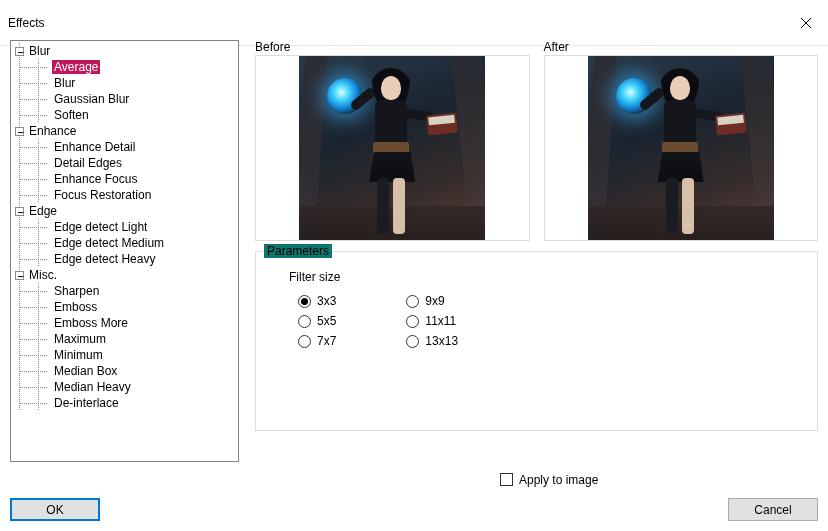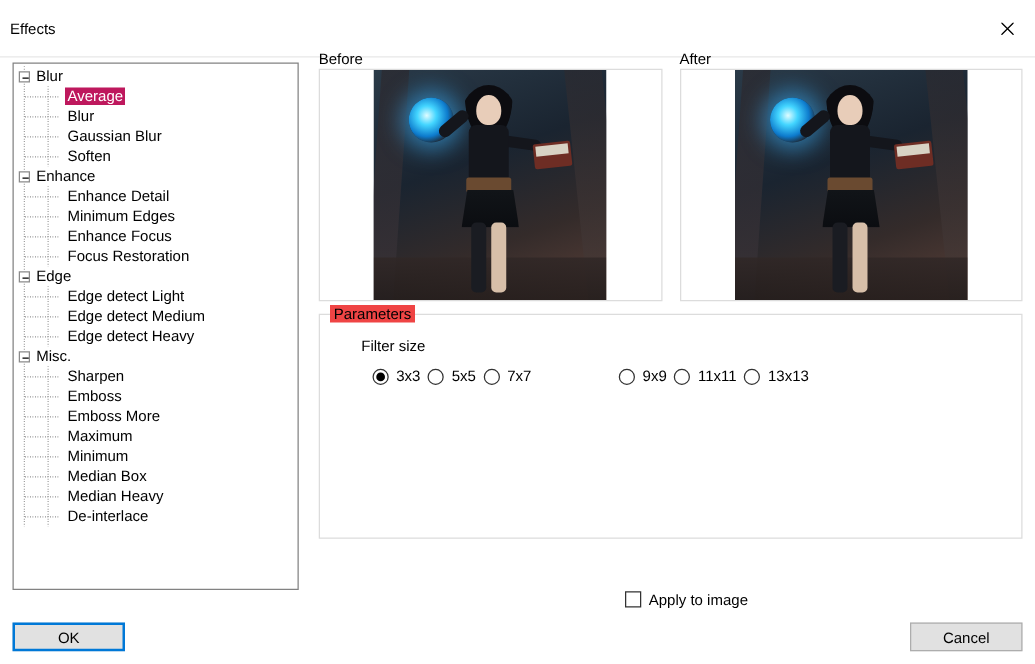--- a/index.html
+++ b/index.html
@@ -42,21 +42,20 @@
   .tree-panel {
     position:absolute;
     left:0; top:0;
     width: 229px;
     height: 422px;
     border: 1px solid #828282;
     background:#fff;
     overflow-y: scroll;
     overflow-x: hidden;
     padding: 2px 0;
-    margin-top: 10px;
   }
   .tree-row {
     display:flex;
     align-items:center;
     height: 16px;
     white-space:nowrap;
     position:relative;
   }
   .tree-row .lines {
     position:relative;
@@ -217,31 +216,31 @@
   .params-group {
     margin-top: 10px;
     border:1px solid #dcdcdc;
     position:relative;
     padding: 18px 14px 14px 14px;
     height: 180px;
   }
   .group-title {
     position:absolute;
     top:-8px; left:8px;
-    background:#ef4444;
+    background:#0f766e;
     padding:0 3px;
     font-size:12px;
   }
   .filter-label { margin: 0 0 10px 19px; }
   .radio-cols {
     display:flex;
     gap: 70px;
     padding-left: 28px;
   }
-  .radio-col { display:flex; flex-direction:row; gap:6px; }
+  .radio-col { display:flex; flex-direction:column; gap:6px; }
   .radio-row { display:flex; align-items:center; gap:6px; cursor:default; }
   .radio {
     width:13px; height:13px;
     border:1px solid #323232;
     border-radius:50%;
     position:relative;
     background:#fff;
   }
   .radio.checked::after {
     content:"";
@@ -378,21 +377,21 @@
       </div>
       <div class="tree-row">
         <div class="lines" style="width: 23px;">
           <div class="dotted-v" style="left: 8px; top: 0px; height: 16px;"></div>
           <div class="dotted-v" style="left: 27px; top: 0px; height: 16px;"></div>
           <div class="dotted-h" style="left: 9px; width: 14px; top: 8px;"></div>
         </div>
         <div style="width: 18px; height: 16px; position: relative;">
           <div class="dotted-h" style="left: 0px; top: 8px; width: 14px;"></div>
         </div>
-        <span class="lbl">Minimum Edges</span>
+        <span class="lbl">Detail Edges</span>
       </div>
       <div class="tree-row">
         <div class="lines" style="width: 23px;">
           <div class="dotted-v" style="left: 8px; top: 0px; height: 16px;"></div>
           <div class="dotted-v" style="left: 27px; top: 0px; height: 16px;"></div>
           <div class="dotted-h" style="left: 9px; width: 14px; top: 8px;"></div>
         </div>
         <div style="width: 18px; height: 16px; position: relative;">
           <div class="dotted-h" style="left: 0px; top: 8px; width: 14px;"></div>
         </div>

